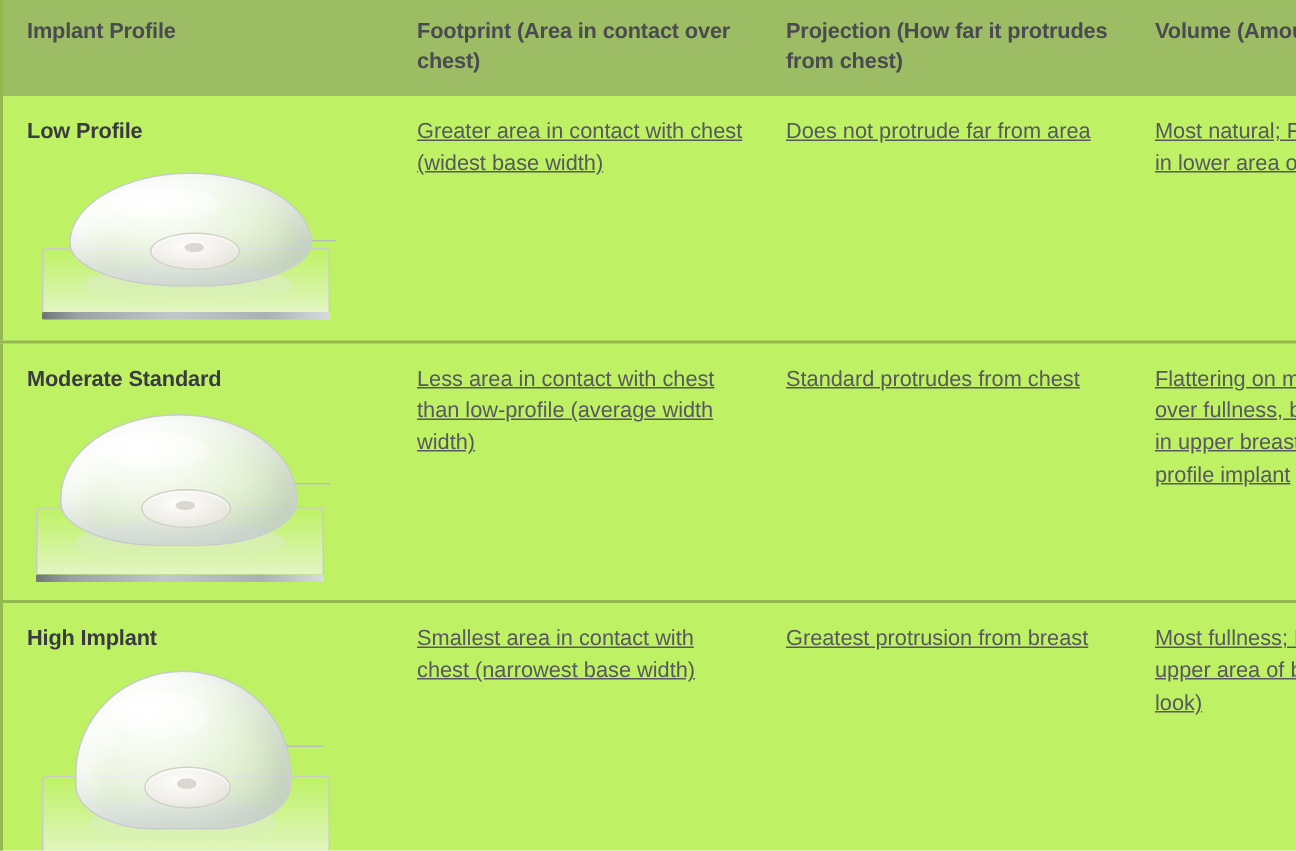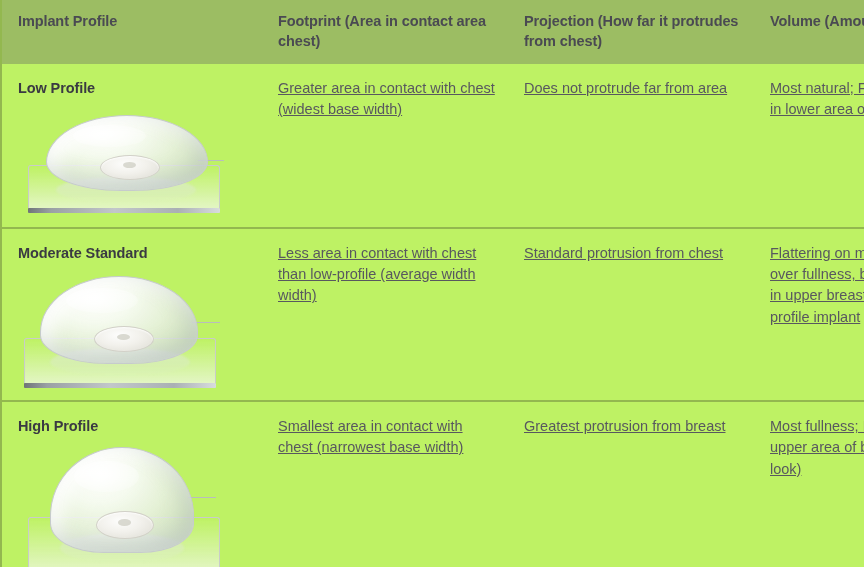--- a/index.html
+++ b/index.html
@@ -200,21 +200,21 @@
 
 </style>
 </head>
 <body>
 
 <div class="table-wrap">
   <table class="profile-table">
     <thead>
       <tr>
         <th class="c1" style="width:232px">Implant Profile</th>
-        <th style="width:218px">Footprint (Area in contact area chest)</th>
+        <th style="width:218px">Footprint (Area in contact over chest)</th>
         <th style="width:218px">Projection (How far it protrudes from chest)</th>
         <th style="width:196px">Volume (Amount of fullness)</th>
       </tr>
     </thead>
     <tbody>
 
       <tr>
         <td class="c1">
           <span class="row-title">Low Profile</span>
           <div class="implant low">
@@ -254,30 +254,30 @@
               <div class="reflection"></div>
               <div class="dome"></div>
               <div class="port"></div>
             </div>
           </div>
         </td>
         <td>
           <span class="cell-text">Less area in contact with chest than low-profile (average width width)</span>
         </td>
         <td>
-          <span class="cell-text">Standard protrusion from chest</span>
+          <span class="cell-text">Standard protrudes from chest</span>
         </td>
         <td>
           <span class="cell-text">Flattering on most women; All over fullness, but less fullness in upper breast than a high profile implant</span>
         </td>
       </tr>
 
       <tr>
         <td class="c1">
-          <span class="row-title">High Profile</span>
+          <span class="row-title">High Implant</span>
           <div class="implant high">
             <div class="stage">
               <div class="plate">
                 <div class="plate-top"></div>
 
               </div>
               <div class="rim-line"></div>
               <div class="reflection"></div>
               <div class="dome"></div>
               <div class="port"></div>

